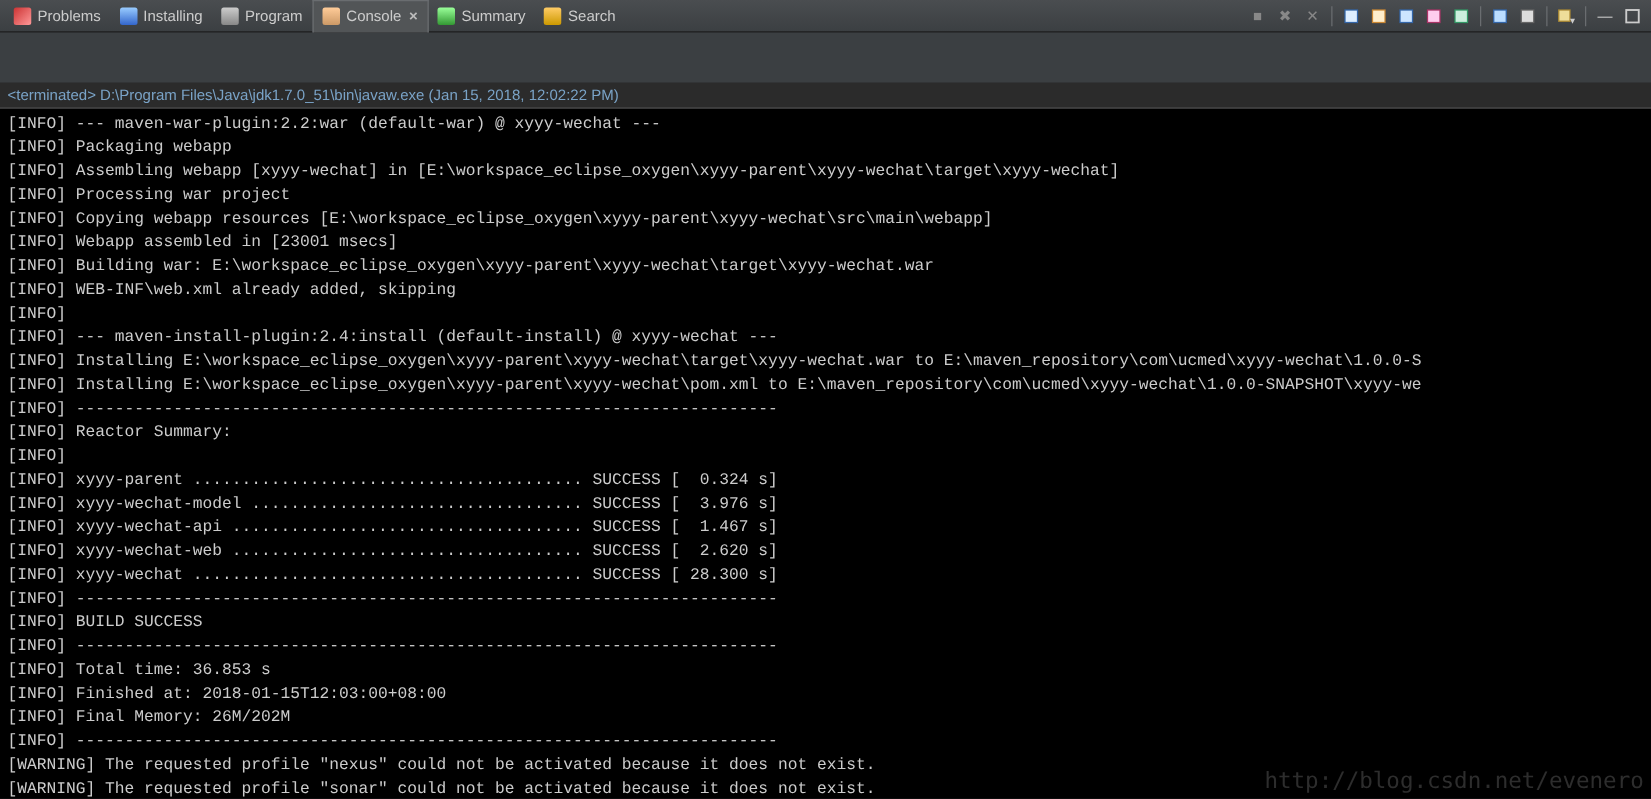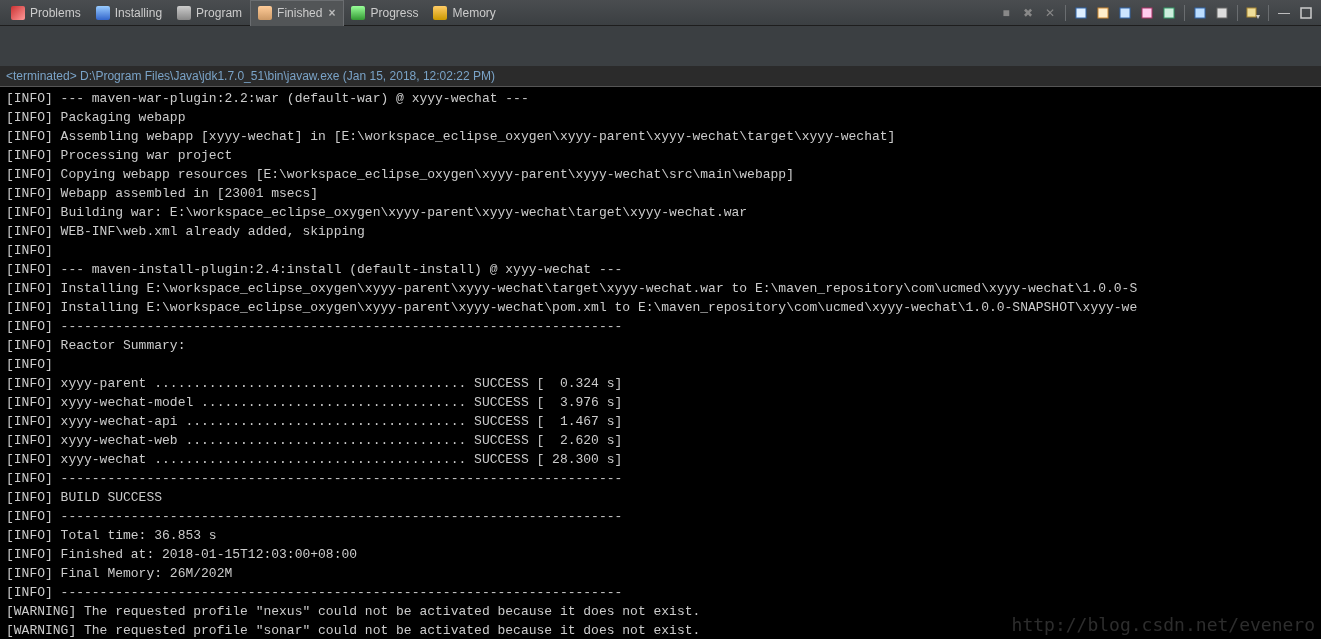--- a/index.html
+++ b/index.html
@@ -129,34 +129,34 @@
   <div class="tab">
     <span class="tab-icon">
         <span class="ic-box ic-servers"></span>
       </span>
     <span>Program</span>
   </div>
   <div class="tab active">
     <span class="tab-icon">
         <span class="ic-box ic-console"></span>
       </span>
-    <span>Finished</span>
+    <span>Console</span>
     <span class="close">×</span>
   </div>
   <div class="tab">
     <span class="tab-icon">
         <span class="ic-box ic-progress"></span>
       </span>
-    <span>Progress</span>
+    <span>Summary</span>
   </div>
   <div class="tab">
     <span class="tab-icon">
         <span class="ic-box ic-search"></span>
       </span>
-    <span>Memory</span>
+    <span>Search</span>
   </div>
 
   <div class="toolbar-right">
     <span class="tool-btn" style="color:#888">■</span>
     <span class="tool-btn" style="color:#888">✖</span>
     <span class="tool-btn" style="color:#888">✕</span>
     <span class="tool-sep"></span>
     <span class="tool-btn">
         <svg width="14" height="14">
           <rect x="2" y="2" width="10" height="10" fill="#ddeeff" stroke="#3366aa"></rect>

